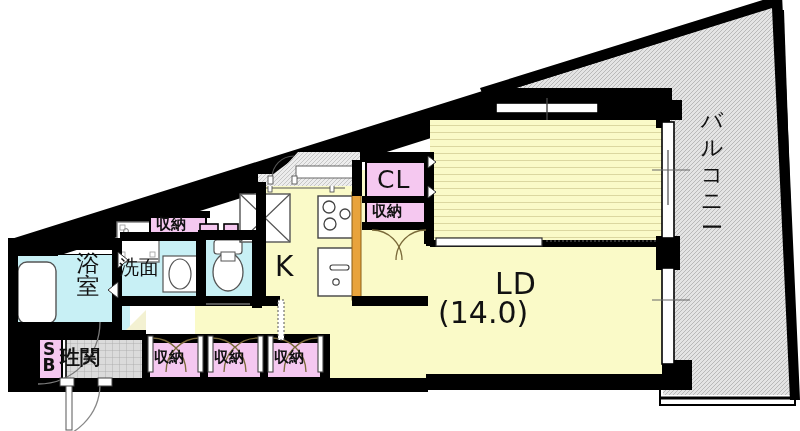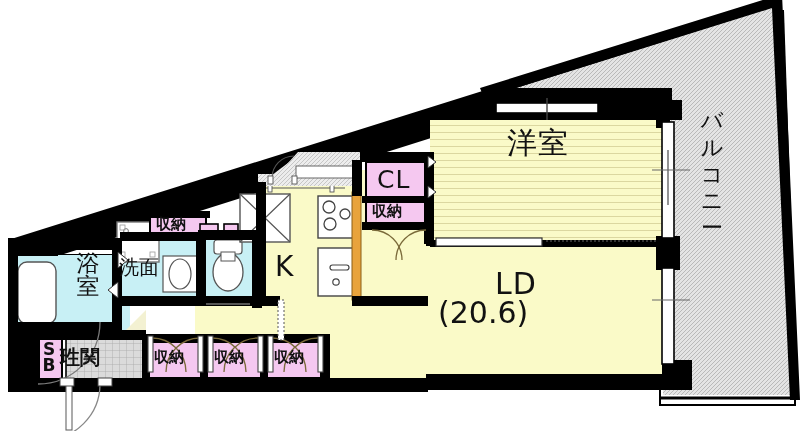--- a/index.html
+++ b/index.html
@@ -256,24 +256,23 @@
   <g>
     <path d="M118,252 l10,8 l-10,8 Z" fill="#ffffff" stroke="#333" stroke-width="1"></path>
     <path d="M118,282 l-10,8 l10,8 Z" fill="#ffffff" stroke="#333" stroke-width="1"></path>
   </g>
 
   <g>
     <path d="M206,304 H250" stroke="#555" stroke-width="2"></path>
   </g>
 </svg>
 
-<div class="lbl rm-big" style="left:507px;top:128px;">洋室</div>
 
 <div class="lbl rm-big" style="left:495px;top:269px;">LD</div>
-<div class="lbl rm-num" style="left:438px;top:298px;">(20.6)</div>
+<div class="lbl rm-num" style="left:438px;top:298px;">(14.0)</div>
 
 <div class="lbl rm-k" style="left:275px;top:253px;">K</div>
 
 <div class="lbl bath" style="left:62px;top:252px;width:52px;">
   <span>浴</span><br>
   <span>室</span>
 </div>
 
 <div class="lbl wash" style="left:119px;top:257px;">洗面</div>
 

